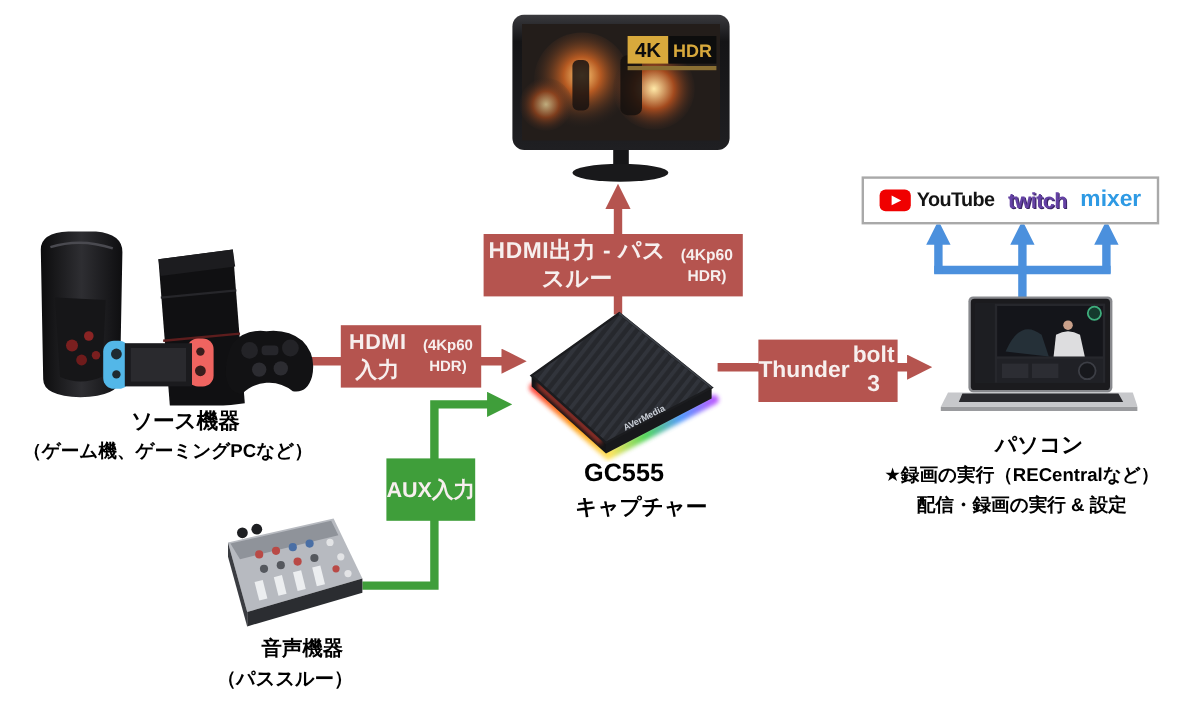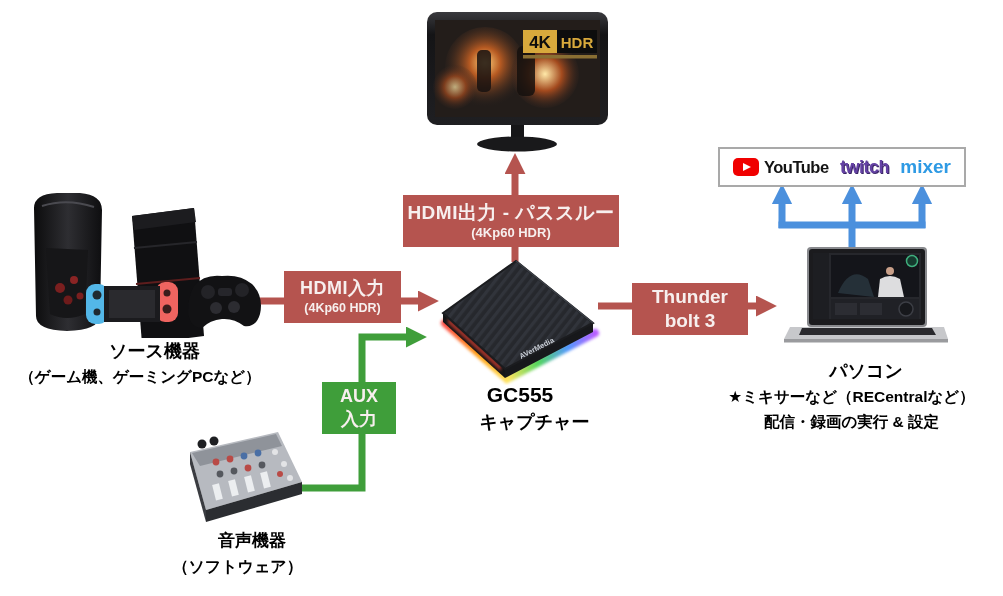--- a/index.html
+++ b/index.html
@@ -7,21 +7,21 @@
     position:relative;width:1003px;height:596px;background:#ffffff;overflow:hidden;
     font-family:"Liberation Sans","DejaVu Sans",sans-serif;
     border-radius:14px;
   }
   .abs{position:absolute;}
   svg{display:block;}
 
   
   .flow-label{
     position:absolute;z-index:3;background:#b5544f;color:#f7efee;
-    display:flex;flex-direction:column;justify-content:center;align-items:center;
+    display:flex;justify-content:center;align-items:center;
     text-align:center;font-weight:bold;
   }
   .flow-label.green{background:#3f9e3a;}
   .flow-label .t1{font-size:19px;line-height:23px;letter-spacing:.5px;}
   .flow-label .t2{font-size:13px;line-height:17px;}
   .flow-label .big{font-size:19px;line-height:24px;}
 
   
   .caption{position:absolute;z-index:2;text-align:center;color:#000;font-weight:bold;}
   .caption .c-title{font-size:18px;line-height:26px;padding-left:29px;}
@@ -288,22 +288,22 @@
     <div class="c-sub">（ゲーム機、ゲーミングPCなど）</div>
   </div>
 
   <div class="caption" style="left:430px;top:380px;width:180px;">
     <div class="c-big">GC555</div>
     <div class="c-title">キャプチャー</div>
   </div>
 
   <div class="caption" style="left:700px;top:358px;width:303px;">
     <div class="c-title">パソコン</div>
-    <div class="c-sub">★ミキサーなど（RECentralなど）</div>
+    <div class="c-sub">★録画の実行（RECentralなど）</div>
     <div class="c-sub">配信・録画の実行 &amp; 設定</div>
   </div>
 
   <div class="caption" style="left:125px;top:528px;width:225px;">
     <div class="c-title" style="font-size:17px">音声機器</div>
-    <div class="c-sub" style="font-size:16px">（ソフトウェア）</div>
+    <div class="c-sub" style="font-size:16px">（パススルー）</div>
   </div>
 
 </div>
 
 </body></html>

